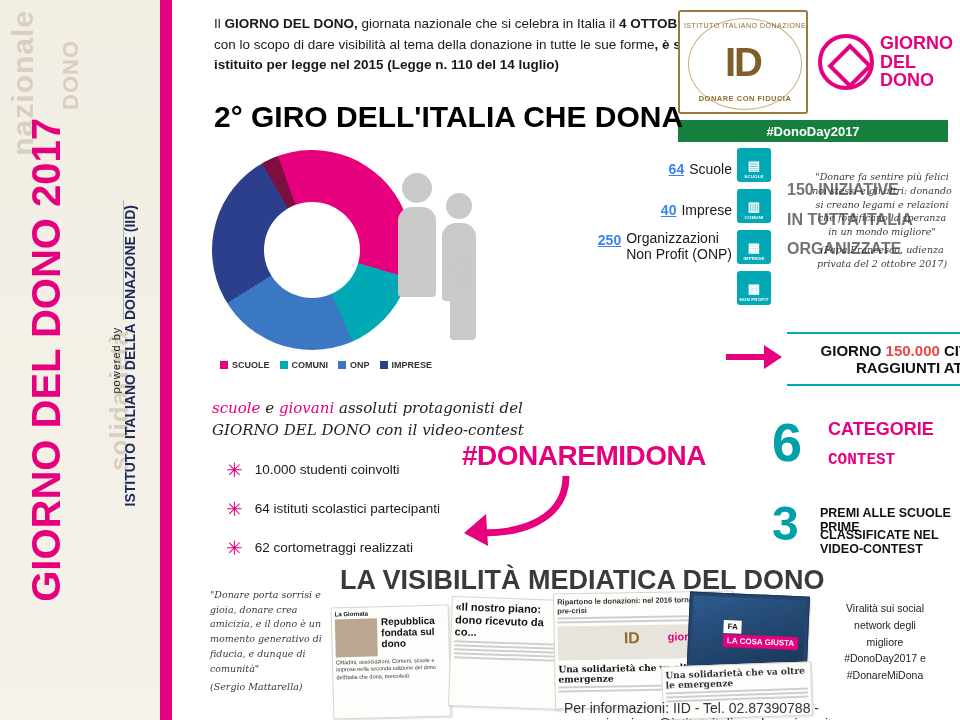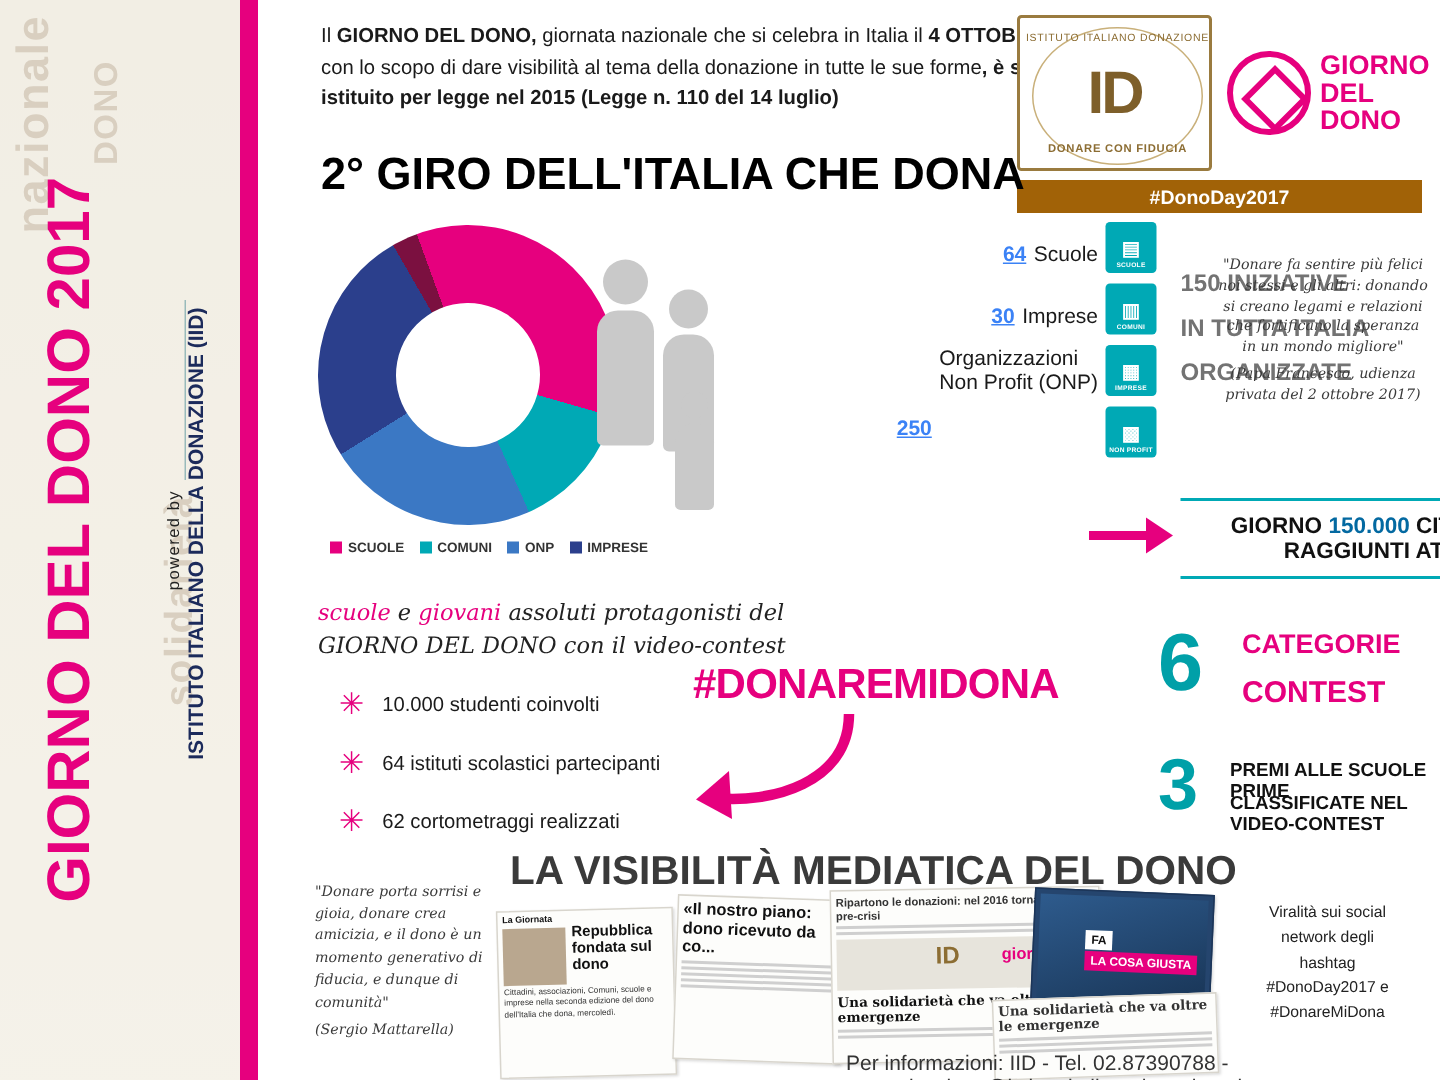--- a/index.html
+++ b/index.html
@@ -95,21 +95,21 @@
     width:56px; height:56px; border:4px solid #e6007e; border-radius:50%;
     position:relative; flex:0 0 auto;
   }
   #gdd-logo .mark:before {
     content:""; position:absolute; left:12px; top:12px; width:24px; height:24px;
     border:4px solid #e6007e; transform:rotate(45deg);
   }
   #gdd-logo .txt { font-size:18px; font-weight:bold; color:#e6007e; line-height:1.05; }
   #hashtag-bar {
     position:absolute; right:0; top:110px; width:270px; height:22px;
-    background:#a16207; color:#fff; font-size:13px; font-weight:bold;
+    background:#15803d; color:#fff; font-size:13px; font-weight:bold;
     display:flex; align-items:center; justify-content:center;
   }
 
   
   #giro {
     position:absolute; left:42px; top:100px;
     font-size:30px; font-weight:bold; color:#000000; letter-spacing:0px;
   }
 
   
@@ -174,21 +174,21 @@
     font-family:"DejaVu Serif", serif; font-style:italic;
   }
 
   
   #arrow1 { position:absolute; left:552px; top:340px; width:60px; height:34px; }
   #circa {
     position:absolute; left:615px; top:332px; width:330px;
     border-top:2px solid #00a9b5; border-bottom:2px solid #00a9b5;
     padding:8px 2px; text-align:center; font-size:15px; font-weight:bold; color:#111;
   }
-  #circa .n { color:#0369a1; }
+  #circa .n { color:#ef4444; }
 
   
   #scuole-line {
     position:absolute; left:40px; top:398px; width:400px;
     font-size:15px; color:#222; line-height:1.45;
     font-family:"DejaVu Serif", serif; font-style:italic;
   }
   #scuole-line .m { color:#e6007e; }
 
   
@@ -202,21 +202,21 @@
     font-size:28px; font-weight:bold; color:#e6007e; letter-spacing:-0.5px;
   }
   #arrow2 { position:absolute; left:282px; top:470px; width:120px; height:80px; }
 
   
   #six {
     position:absolute; left:600px; top:415px; width:190px; height:70px;
   }
   #six .num { position:absolute; left:0; top:0; font-size:54px; font-weight:bold; color:#00a0a8; line-height:54px; }
   #six .l1 { position:absolute; left:56px; top:4px; font-size:18px; font-weight:bold; color:#e6007e; }
-  #six .l2 { position:absolute; left:56px; top:36px; font-size:20px; font-weight:bold; color:#e6007e; }
+  #six .l2 { position:absolute; left:56px; top:36px; font-size:16px; font-weight:bold; color:#e6007e;font-family:Liberation Mono, monospace; }
 
   #three { position:absolute; left:600px; top:500px; width:200px; height:60px; }
   #three .num { position:absolute; left:0; top:0; font-size:48px; font-weight:bold; color:#00a0a8; line-height:48px; }
   #three .l1 { position:absolute; left:48px; top:6px; font-size:12.5px; font-weight:bold; color:#111; }
   #three .l2 { position:absolute; left:48px; top:28px; font-size:12.5px; font-weight:bold; color:#111; }
 
   
   #visib {
     position:absolute; left:168px; top:565px; width:520px;
     font-size:27px; font-weight:bold; color:#3a3a3a;
@@ -350,25 +350,25 @@
     <div class="person p-head" style="left:60px; top:96px; width:18px; height:18px;"></div>
     <div class="person p-body" style="left:56px; top:117px; width:26px; height:58px;"></div>
   </div>
 
   <div id="counters">
     <div class="ctr">
       <span class="n">64</span>
       <span class="lbl">Scuole</span>
     </div>
     <div class="ctr">
-      <span class="n">30</span>
+      <span class="n">40</span>
       <span class="lbl">Imprese</span>
     </div>
     <div class="ctr" style="height:48px; align-items:flex-start;">
-      <span class="n" style="line-height:20px;margin-top:45px;">250</span>
+      <span class="n" style="line-height:20px;">250</span>
       <span>
         <span class="lbl">Organizzazioni</span><br>
         <span class="lbl2">Non Profit (ONP)</span>
       </span>
     </div>
   </div>
 
   <div id="sqicons">
     <div class="sq">
       <span class="g">▤</span>
@@ -493,19 +493,19 @@
       <div class="hd">Una solidarietà che va oltre le emergenze</div>
       <span class="ln"></span>
       <span class="ln"></span>
       <span class="ln"></span>
     </div>
   </div>
 
   <div id="viralita">
     <div>Viralità sui social</div>
     <div>network degli</div>
-    <div>hashtag</div>
+    <div>migliore</div>
     <div>#DonoDay2017 e</div>
     <div>#DonareMiDona</div>
   </div>
 
   <div id="footer">Per informazioni: IID - Tel. 02.87390788 - comunicazione@istitutoitalianodonazione.it</div>
 </div>
 
 </body></html>

